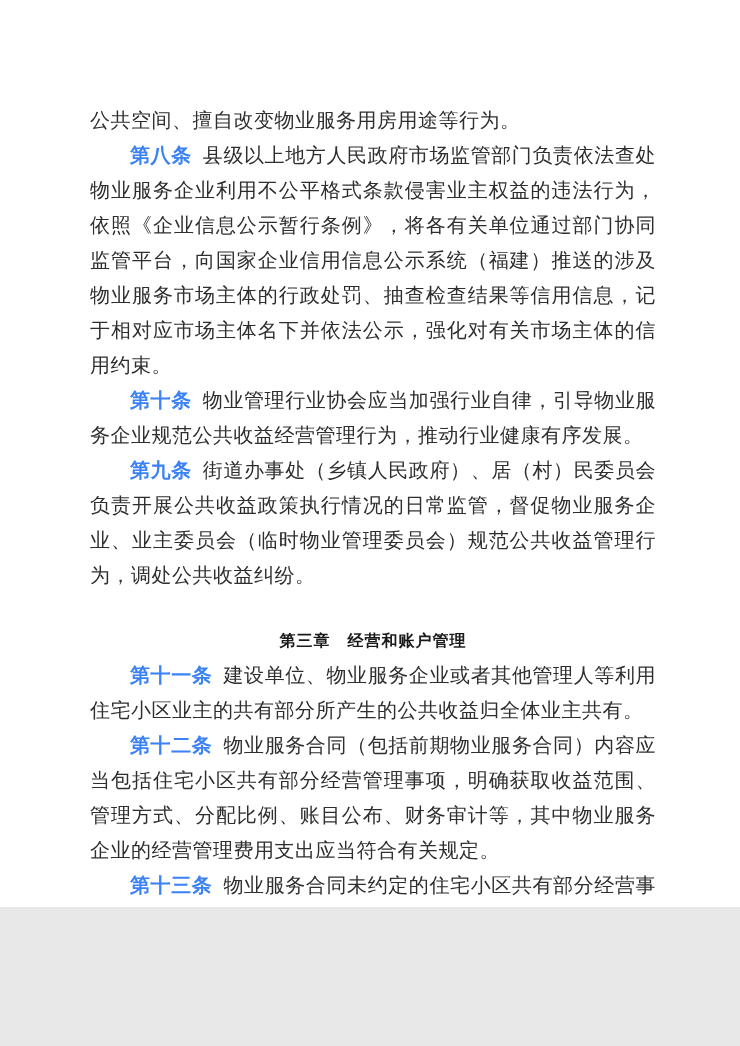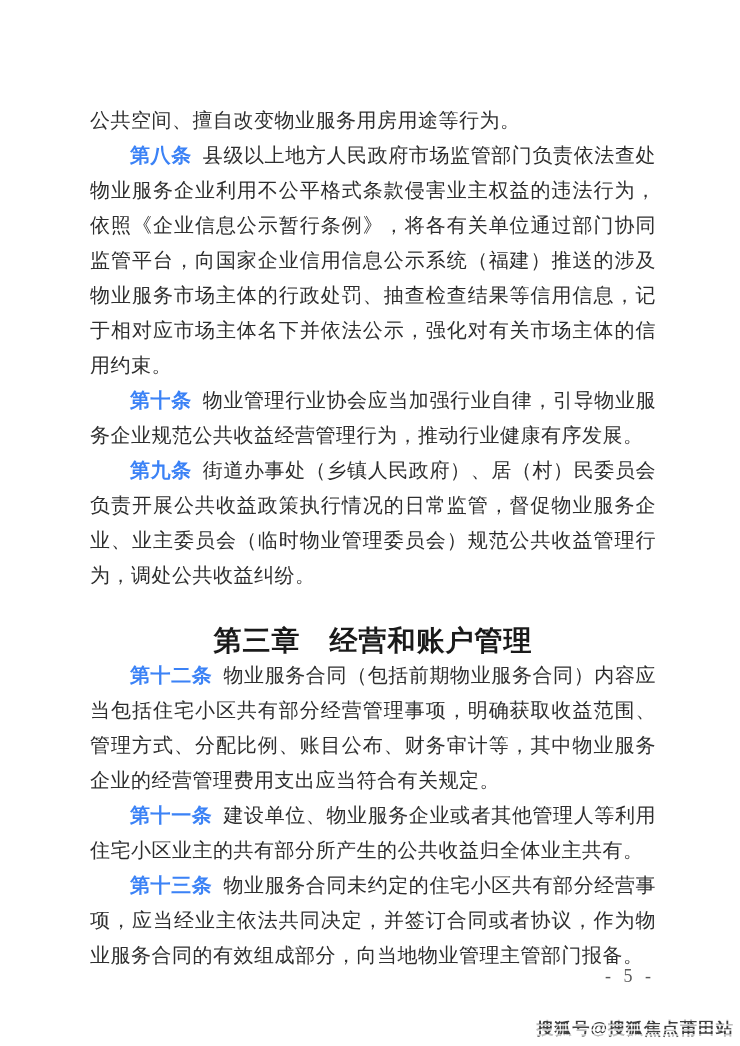--- a/index.html
+++ b/index.html
@@ -1,18 +1,18 @@
 <!DOCTYPE html>
 <html><head>
 <meta charset="utf-8">
 <style>
   html,body { margin:0; padding:0; background:#e8e8e8; }
   .page {
     position:relative;
-    width:740px; height:1046px;
+    width:740px; height:907px;
     margin:0 auto;
     background:#ffffff;
     overflow:hidden;
     font-family:"Liberation Serif", serif;
     color:#2e2e2e;
   }
   .content {
     position:absolute;
     left:90px; top:103px;
     width:566px;
@@ -30,21 +30,21 @@
   .body.no-indent { text-indent:0; }
   .art {
     font-weight:bold;
     margin-right:0.55em;
     color:#3b82f6;
   }
   .chapter {
     margin:30px 0 0 0;
     font-family:"Liberation Sans", sans-serif;
     font-weight:bold;
-    font-size:28px;
+    font-size:16px;
     line-height:35px;
     text-align:center;
     color:#1a1a1a;
     letter-spacing:1px;
   }
   .pagenum {
     position:absolute;
     top:963px; right:85px;
     font-size:18px;
     line-height:26px;
@@ -92,25 +92,25 @@
       <b class="art">第十条</b><span>物业管理行业协会应当加强行业自律，引导物业服务企业规范公共收益经营管理行为，推动行业健康有序发展。</span>
     </p>
 
     <p class="body">
       <b class="art">第九条</b><span>街道办事处（乡镇人民政府）、居（村）民委员会负责开展公共收益政策执行情况的日常监管，督促物业服务企业、业主委员会（临时物业管理委员会）规范公共收益管理行为，调处公共收益纠纷。</span>
     </p>
 
     <h2 class="chapter">第三章　经营和账户管理</h2>
 
     <p class="body">
-      <b class="art">第十二条</b><span>物业服务合同（包括前期物业服务合同）内容应当包括住宅小区共有部分经营管理事项，明确获取收益范围、管理方式、分配比例、账目公布、财务审计等，其中物业服务企业的经营管理费用支出应当符合有关规定。</span>
+      <b class="art">第十一条</b><span>建设单位、物业服务企业或者其他管理人等利用住宅小区业主的共有部分所产生的公共收益归全体业主共有。</span>
     </p>
 
     <p class="body">
-      <b class="art">第十一条</b><span>建设单位、物业服务企业或者其他管理人等利用住宅小区业主的共有部分所产生的公共收益归全体业主共有。</span>
+      <b class="art">第十二条</b><span>物业服务合同（包括前期物业服务合同）内容应当包括住宅小区共有部分经营管理事项，明确获取收益范围、管理方式、分配比例、账目公布、财务审计等，其中物业服务企业的经营管理费用支出应当符合有关规定。</span>
     </p>
 
     <p class="body">
       <b class="art">第十三条</b><span>物业服务合同未约定的住宅小区共有部分经营事项，应当经业主依法共同决定，并签订合同或者协议，作为物业服务合同的有效组成部分，向当地物业管理主管部门报备。</span>
     </p>
 
   </div>
 
   <div class="pagenum">- 5 -</div>
 

